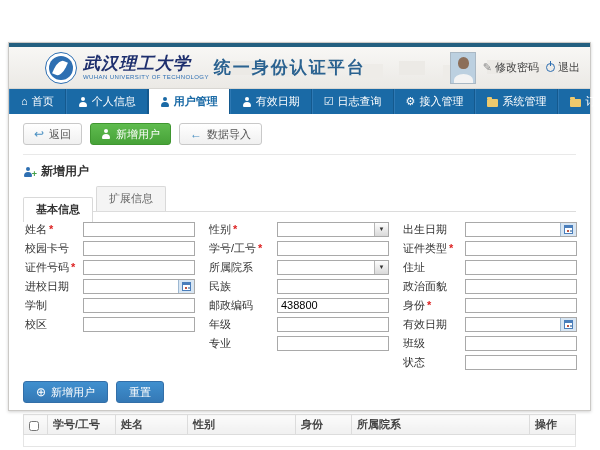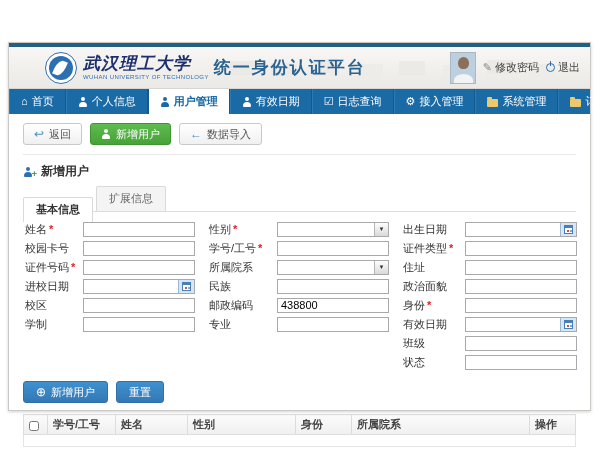--- a/index.html
+++ b/index.html
@@ -214,27 +214,27 @@
               </label>
             <span class="date">
                 <input class="dinp" style="">
                 <span class="cal-btn">
                   <span class="icn-cal"></span>
                 </span>
               </span>
           </div>
           <div class="fld">
             <label>
+                <span>学制</span>
+              </label>
+            <input class="inp" style="">
+          </div>
+          <div class="fld">
+            <label>
                 <span>校区</span>
-              </label>
-            <input class="inp" style="">
-          </div>
-          <div class="fld">
-            <label>
-                <span>学制</span>
               </label>
             <input class="inp" style="">
           </div>
         </div>
 
         <div class="fcol c2">
           <div class="fld">
             <label>
                 <span>性别</span>
                 <span class="req">*</span>
@@ -262,20 +262,26 @@
             <label>
                 <span>民族</span>
               </label>
             <input class="inp" style="">
           </div>
           <div class="fld">
             <label>
                 <span>邮政编码</span>
               </label>
             <input class="inp" value="438800" style="">
+          </div>
+          <div class="fld">
+            <label>
+                <span>年级</span>
+              </label>
+            <input class="inp" style="">
           </div>
           <div class="fld">
             <label>
                 <span>专业</span>
               </label>
             <input class="inp" style="">
           </div>
         </div>
 
         <div class="fcol c3">

